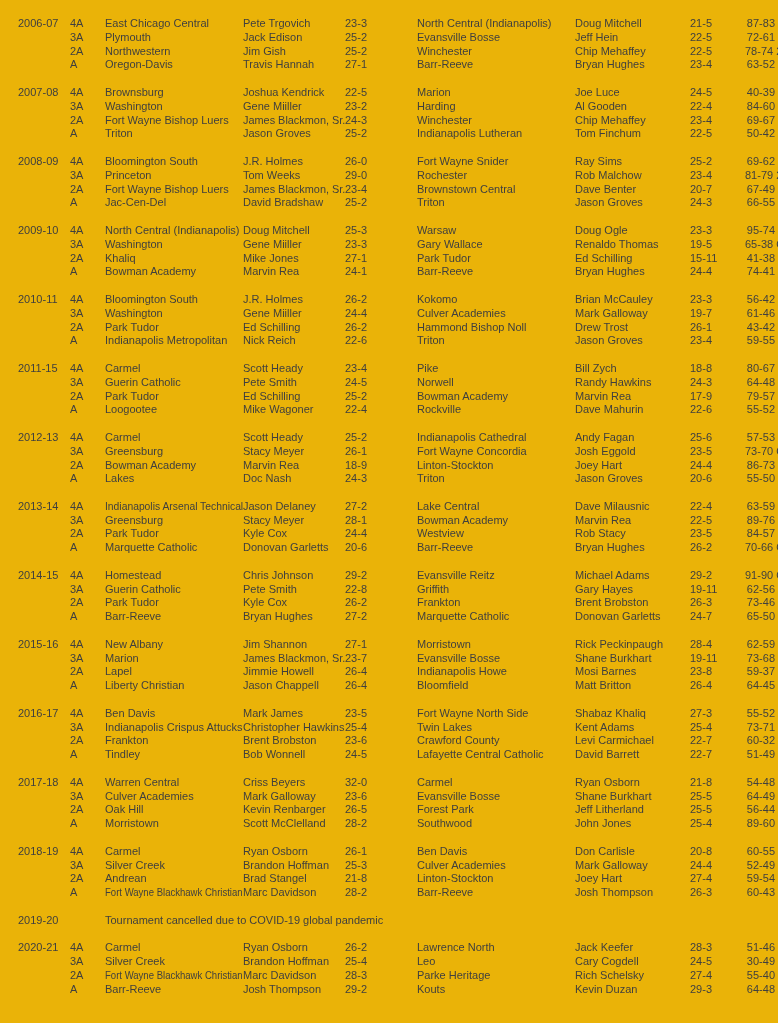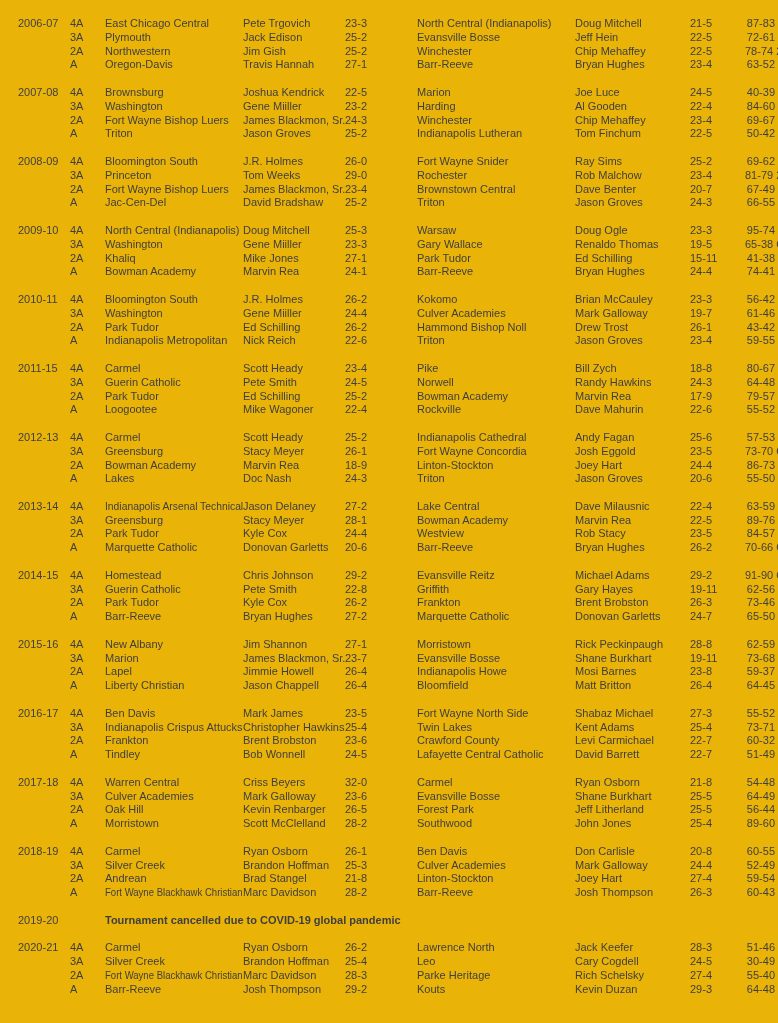--- a/index.html
+++ b/index.html
@@ -19,21 +19,21 @@
   .row {
     display:grid;
     grid-template-columns:52px 35px 138px 102px 72px 158px 115px 27px 58px;
     height:13.8px;
     line-height:13.8px;
     white-space:nowrap;
     align-items:baseline;
   }
   .c { overflow:visible; }
   .score { text-align:right;margin-left:28px; }
-  .note { grid-column:3 / -1;font-weight:bold; }
+  .note { grid-column:3 / -1; }
 </style>
 </head>
 <body>
 
 <div class="page">
     <div class="season">
       <div class="row">
         <div class="c year">2006-07</div>
         <div class="c cls">4A</div>
         <div class="c school">East Chicago Central</div>
@@ -448,21 +448,21 @@
     </div>
     <div class="season">
       <div class="row">
         <div class="c year">2015-16</div>
         <div class="c cls">4A</div>
         <div class="c school">New Albany</div>
         <div class="c coach">Jim Shannon</div>
         <div class="c rec">27-1</div>
         <div class="c school2">Morristown</div>
         <div class="c coach2">Rick Peckinpaugh</div>
-        <div class="c rec2">28-8</div>
+        <div class="c rec2">28-4</div>
         <div class="c score">62-59</div>
       </div>
       <div class="row">
         <div class="c year"></div>
         <div class="c cls">3A</div>
         <div class="c school">Marion</div>
         <div class="c coach" style="transform: scaleX(0.990291); transform-origin: left center;">James Blackmon, Sr.</div>
         <div class="c rec">23-7</div>
         <div class="c school2">Evansville Bosse</div>
         <div class="c coach2">Shane Burkhart</div>
@@ -493,21 +493,21 @@
       </div>
     </div>
     <div class="season">
       <div class="row">
         <div class="c year">2016-17</div>
         <div class="c cls">4A</div>
         <div class="c school">Ben Davis</div>
         <div class="c coach">Mark James</div>
         <div class="c rec">23-5</div>
         <div class="c school2">Fort Wayne North Side</div>
-        <div class="c coach2">Shabaz Michael</div>
+        <div class="c coach2">Shabaz Khaliq</div>
         <div class="c rec2">27-3</div>
         <div class="c score">55-52</div>
       </div>
       <div class="row">
         <div class="c year"></div>
         <div class="c cls">3A</div>
         <div class="c school">Indianapolis Crispus Attucks</div>
         <div class="c coach">Christopher Hawkins</div>
         <div class="c rec">25-4</div>
         <div class="c school2">Twin Lakes</div>

